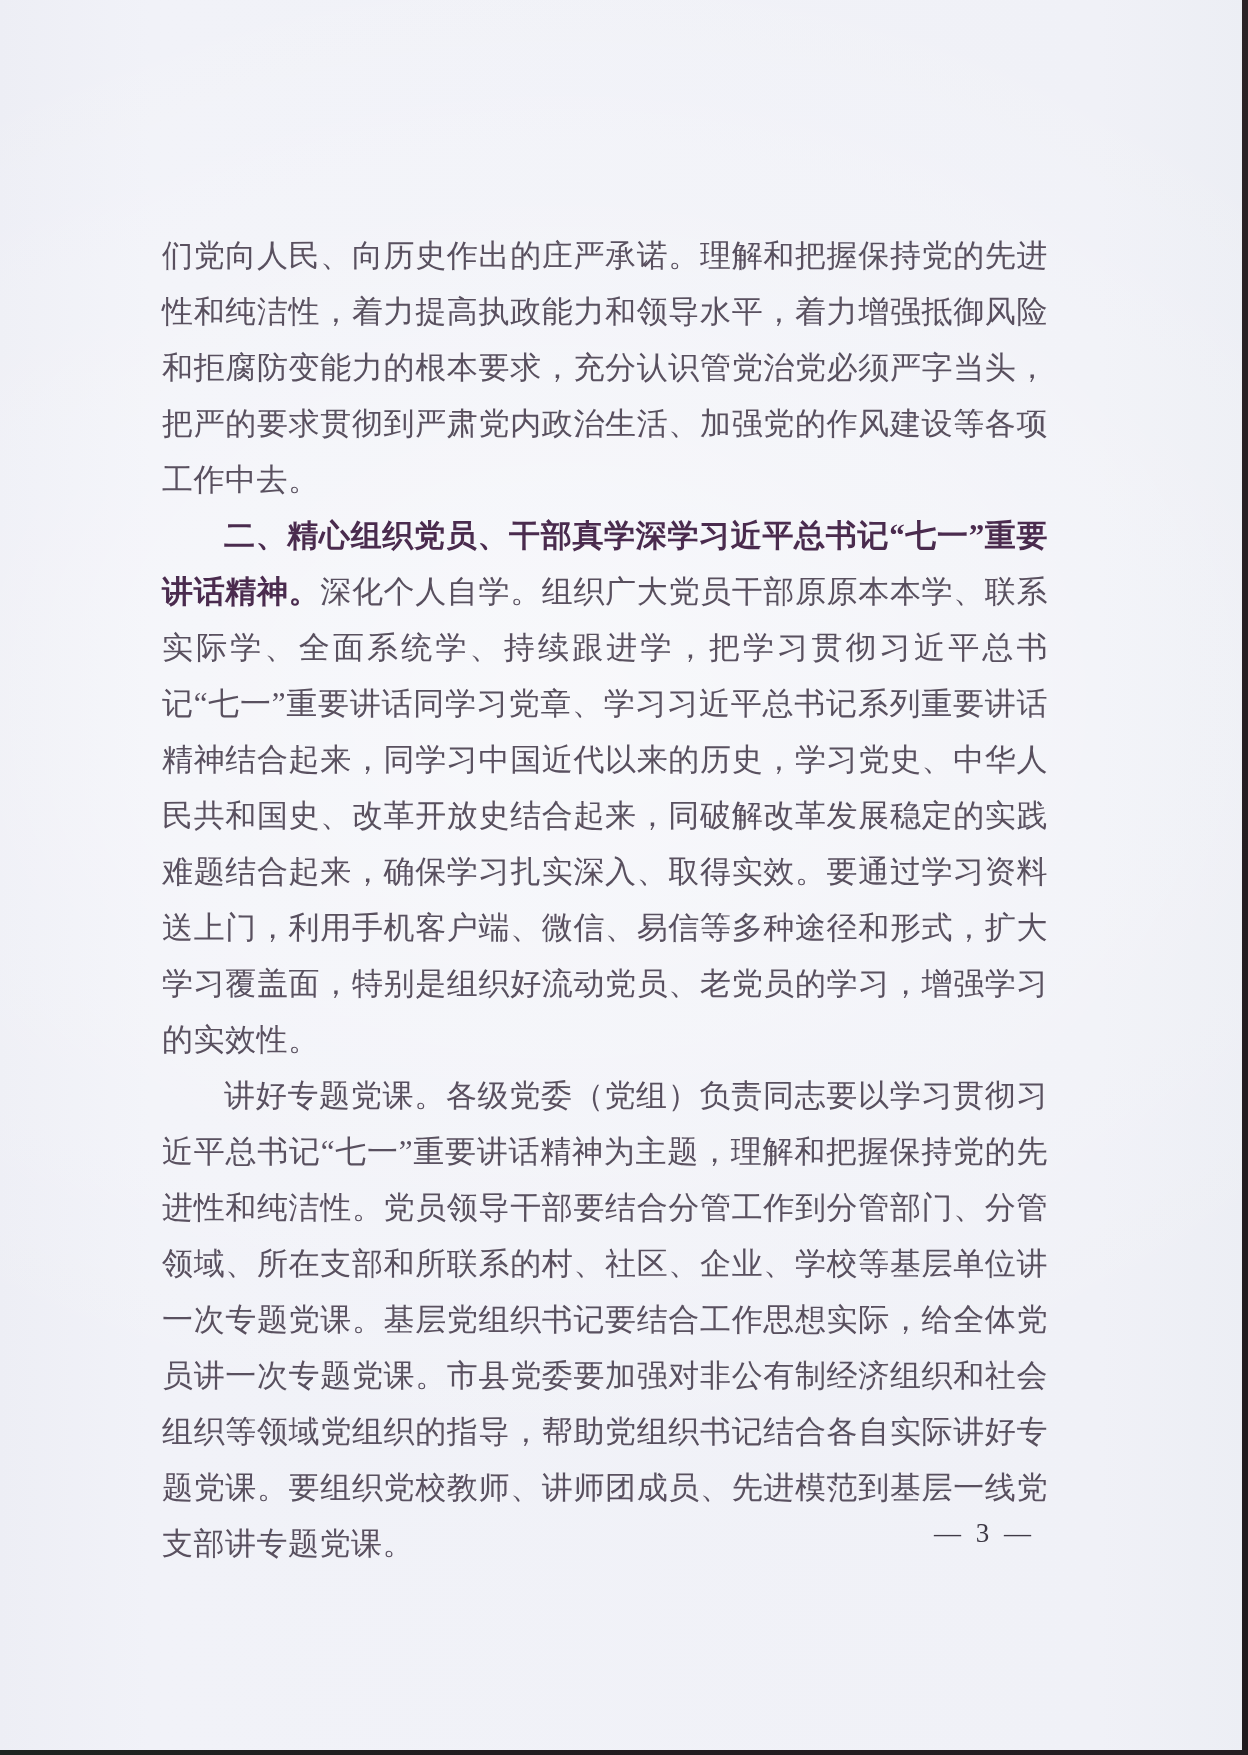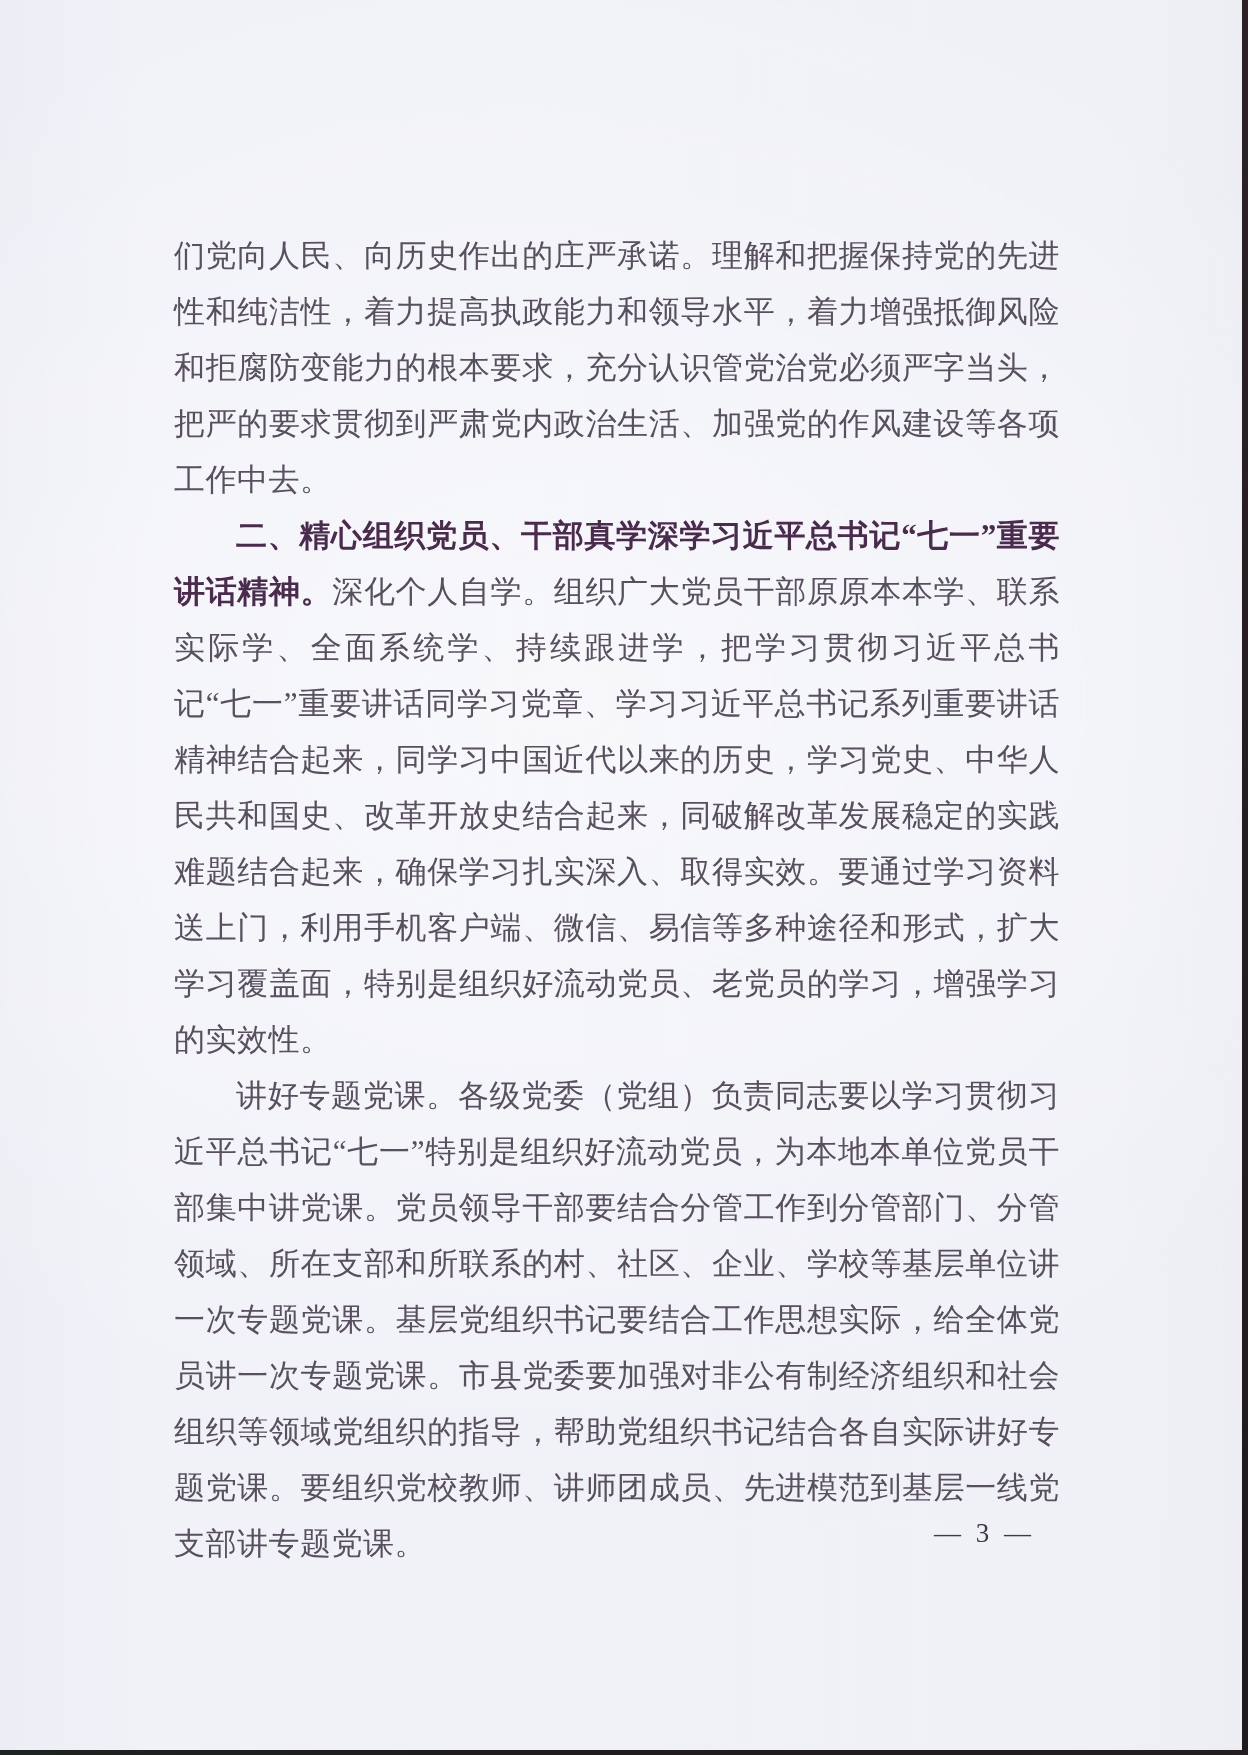--- a/index.html
+++ b/index.html
@@ -17,21 +17,21 @@
   .page {
     position: absolute;
     inset: 0;
     background:
       radial-gradient(ellipse 1400px 1100px at 45% 40%, rgba(255,255,255,0.5), rgba(255,255,255,0) 70%),
       linear-gradient(90deg, #edeef5 0%, #f1f2f8 12%, #f0f1f7 88%, #eceef4 100%);
   }
   .content {
     position: absolute;
     top: 228px;
-    left: 174px;
+    left: 162px;
     width: 886px;
   }
   .para {
     margin: 0;
     font-size: 31px;
     line-height: 56px;
     color: #59505f;
     text-align: justify;
     text-justify: inter-ideograph;
     letter-spacing: 0.5px;
@@ -75,21 +75,21 @@
 <body>
 
 <div class="page">
 
   <div class="content">
 
     <p class="para"><span>们党向人民、向历史作出的庄严承诺。理解和把握保持党的先进性和纯洁性，着力提高执政能力和领导水平，着力增强抵御风险和拒腐防变能力的根本要求，充分认识管党治党必须严字当头，把严的要求贯彻到严肃党内政治生活、加强党的作风建设等各项工作中去。</span></p>
 
     <p class="para indent"><span class="bold">二、精心组织党员、干部真学深学习近平总书记“七一”重要讲话精神。</span><span>深化个人自学。组织广大党员干部原原本本学、联系实际学、全面系统学、持续跟进学，把学习贯彻习近平总书记“七一”重要讲话同学习党章、学习习近平总书记系列重要讲话精神结合起来，同学习中国近代以来的历史，学习党史、中华人民共和国史、改革开放史结合起来，同破解改革发展稳定的实践难题结合起来，确保学习扎实深入、取得实效。要通过学习资料送上门，利用手机客户端、微信、易信等多种途径和形式，扩大学习覆盖面，特别是组织好流动党员、老党员的学习，增强学习的实效性。</span></p>
 
-    <p class="para indent"><span>讲好专题党课。各级党委（党组）负责同志要以学习贯彻习近平总书记“七一”特别是组织好流动党员，为本地本单位党员干部集中讲党课。党员领导干部要结合分管工作到分管部门、分管领域、所在支部和所联系的村、社区、企业、学校等基层单位讲一次专题党课。基层党组织书记要结合工作思想实际，给全体党员讲一次专题党课。市县党委要加强对非公有制经济组织和社会组织等领域党组织的指导，帮助党组织书记结合各自实际讲好专题党课。要组织党校教师、讲师团成员、先进模范到基层一线党支部讲专题党课。</span></p>
+    <p class="para indent"><span>讲好专题党课。各级党委（党组）负责同志要以学习贯彻习近平总书记“七一”重要讲话精神为主题，理解和把握保持党的先进性和纯洁性。党员领导干部要结合分管工作到分管部门、分管领域、所在支部和所联系的村、社区、企业、学校等基层单位讲一次专题党课。基层党组织书记要结合工作思想实际，给全体党员讲一次专题党课。市县党委要加强对非公有制经济组织和社会组织等领域党组织的指导，帮助党组织书记结合各自实际讲好专题党课。要组织党校教师、讲师团成员、先进模范到基层一线党支部讲专题党课。</span></p>
 
   </div>
 
   <div class="page-number">— 3 —</div>
 
   <div class="scan-edge-right"></div>
   <div class="scan-edge-bottom"></div>
 
 </div>
 

